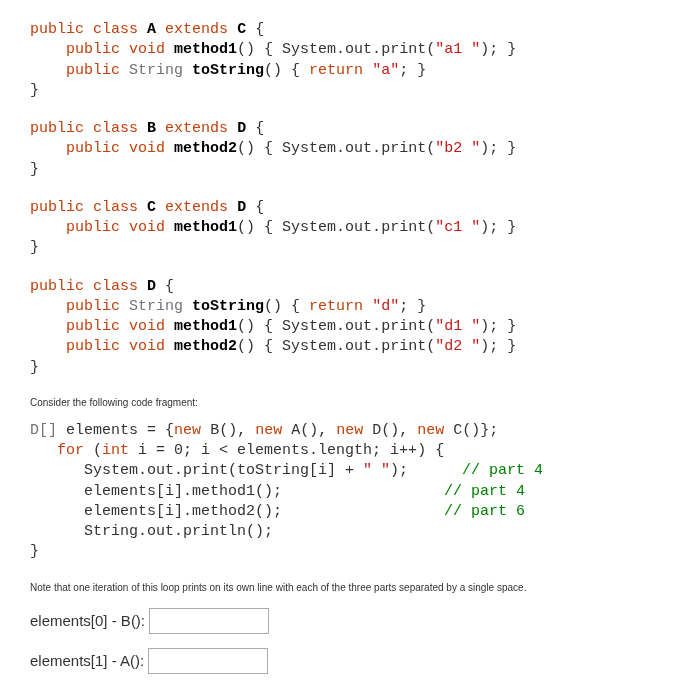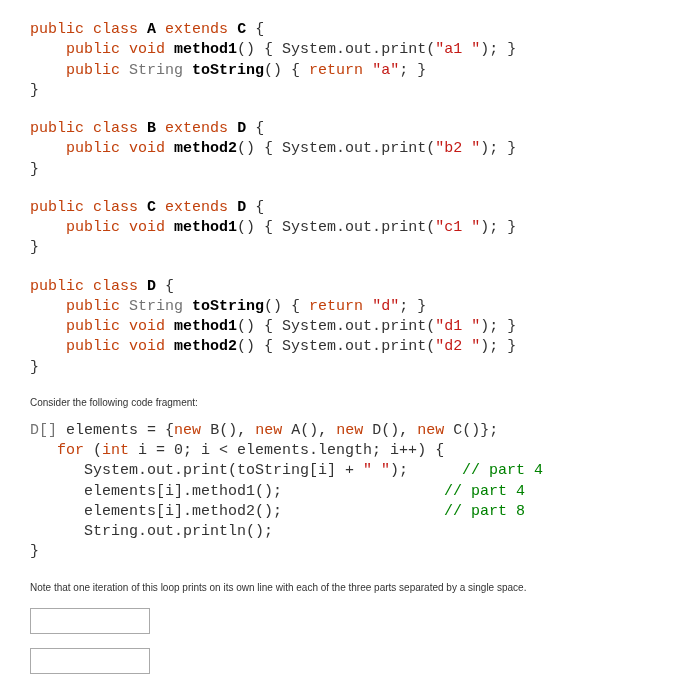--- a/index.html
+++ b/index.html
@@ -64,25 +64,27 @@
     <span class="kw">public</span> <span class="kw">void</span> <span class="method">method1</span>() { <span>System.out.print</span>(<span class="str">"d1 "</span>); }
     <span class="kw">public</span> <span class="kw">void</span> <span class="method">method2</span>() { <span>System.out.print</span>(<span class="str">"d2 "</span>); }
 }</pre>
 
 <div class="prose">Consider the following code fragment:</div>
 
 <pre><span class="type">D[]</span> <span>elements</span> <span>=</span> {<span class="kw">new</span> <span>B()</span>, <span class="kw">new</span> <span>A()</span>, <span class="kw">new</span> <span>D()</span>, <span class="kw">new</span> <span>C()</span>};
    <span class="kw">for</span> (<span class="kw">int</span> <span>i = 0; i &lt; elements.length; i++</span>) {
       <span>System.out.print(toString[i] + </span><span class="str">" "</span><span>);</span>      <span class="cmt">// part 4</span>
       <span>elements[i].method1();</span>                  <span class="cmt">// part 4</span>
-      <span>elements[i].method2();</span>                  <span class="cmt">// part 8</span>
+      <span>elements[i].method2();</span>                  <span class="cmt">// part 6</span>
       <span>String.out.println();</span>
 }</pre>
 
 <div class="prose">Note that one iteration of this loop prints on its own line with each of the three parts separated by a single space.</div>
 
 <div class="question-row">
+  <span>elements[0] - B():</span>
   <input type="text" value="" style="">
 </div>
 
 <div class="question-row">
+  <span>elements[1] - A():</span>
   <input type="text" value="" style="">
 </div>
 
 </body></html>

